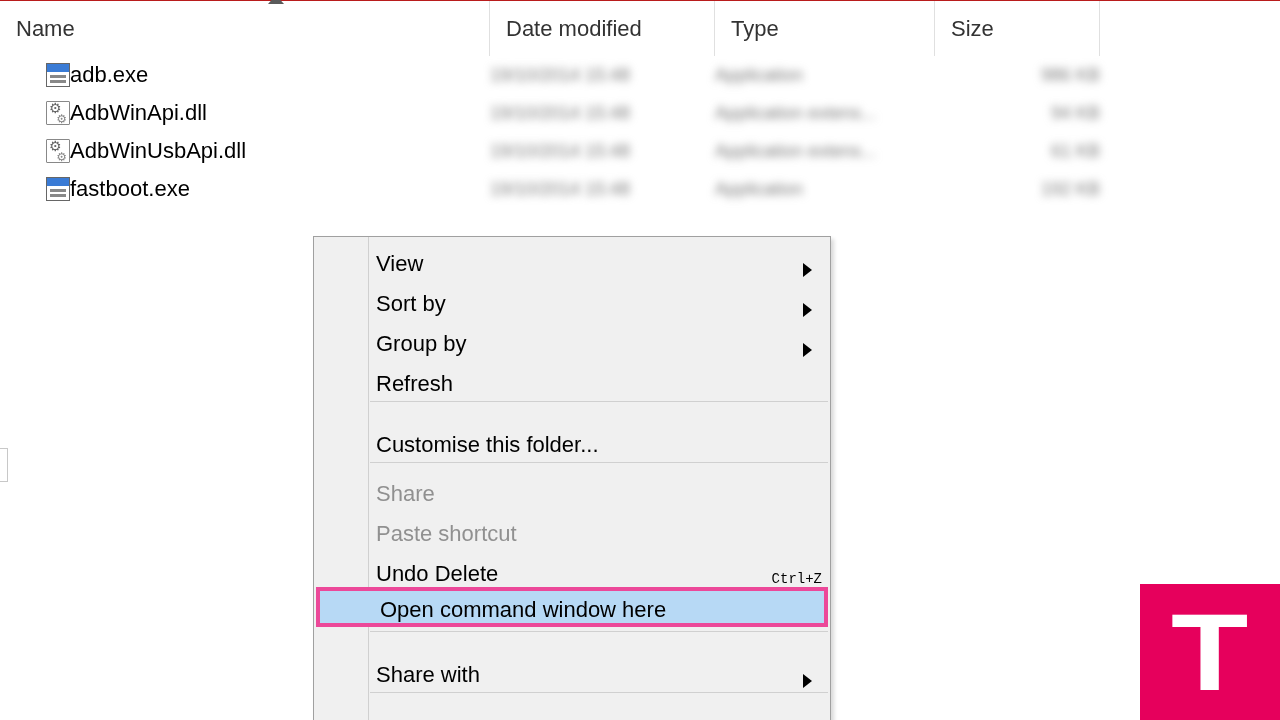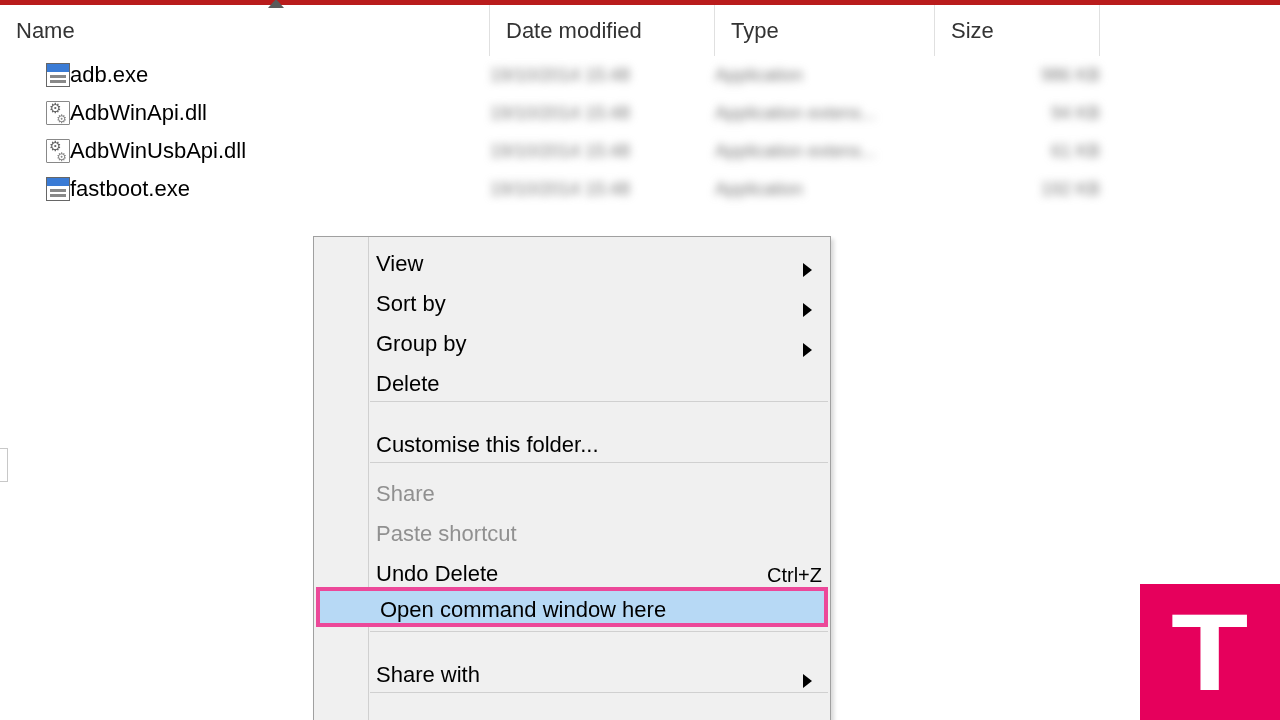--- a/index.html
+++ b/index.html
@@ -12,21 +12,21 @@
     position: relative;
     font-size: 22px;
     color: #000;
   }
 
   
   .headers {
     display: flex;
     height: 56px;
     align-items: flex-start;
-    border-top: 5px solid #b91c1c;
+    border-top: 1px solid #b91c1c;
   }
   .headers .col {
     border-right: 1px solid #e0e0e0;
     padding: 0 16px;
     height: 100%;
     display: flex;
     align-items: center;
     font-size: 22px;
     color: #333;
     position: relative;
@@ -146,21 +146,22 @@
   .ctx-item.tall { height: 52px; }
   .ctx-item.disabled { color: #909090; }
   .ctx-item.highlight {
     background: #b7d9f5;
     border: 4px solid #ec4899;
     margin: 0 2px;
     padding-left: 60px;
   }
   .ctx-item .shortcut {
     margin-left: auto;
-    font-size: 20px;
+    font-size: 14px;
+    font-family: Liberation Mono, monospace;
   }
   .ctx-item .submenu-arrow {
     position: absolute;
     right: 18px;
     width: 0; height: 0;
     border-top: 7px solid transparent;
     border-bottom: 7px solid transparent;
     border-left: 9px solid #000;
   }
   .ctx-sep {
@@ -266,21 +267,21 @@
   </div>
   <div class="ctx-item">
     <span>Sort by</span>
     <span class="submenu-arrow"></span>
   </div>
   <div class="ctx-item">
     <span>Group by</span>
     <span class="submenu-arrow"></span>
   </div>
   <div class="ctx-item">
-    <span>Delete</span>
+    <span>Refresh</span>
   </div>
 
   <div class="ctx-sep"></div>
 
   <div class="ctx-item tall">
     <span>Customise this folder...</span>
   </div>
 
   <div class="ctx-sep"></div>
 

